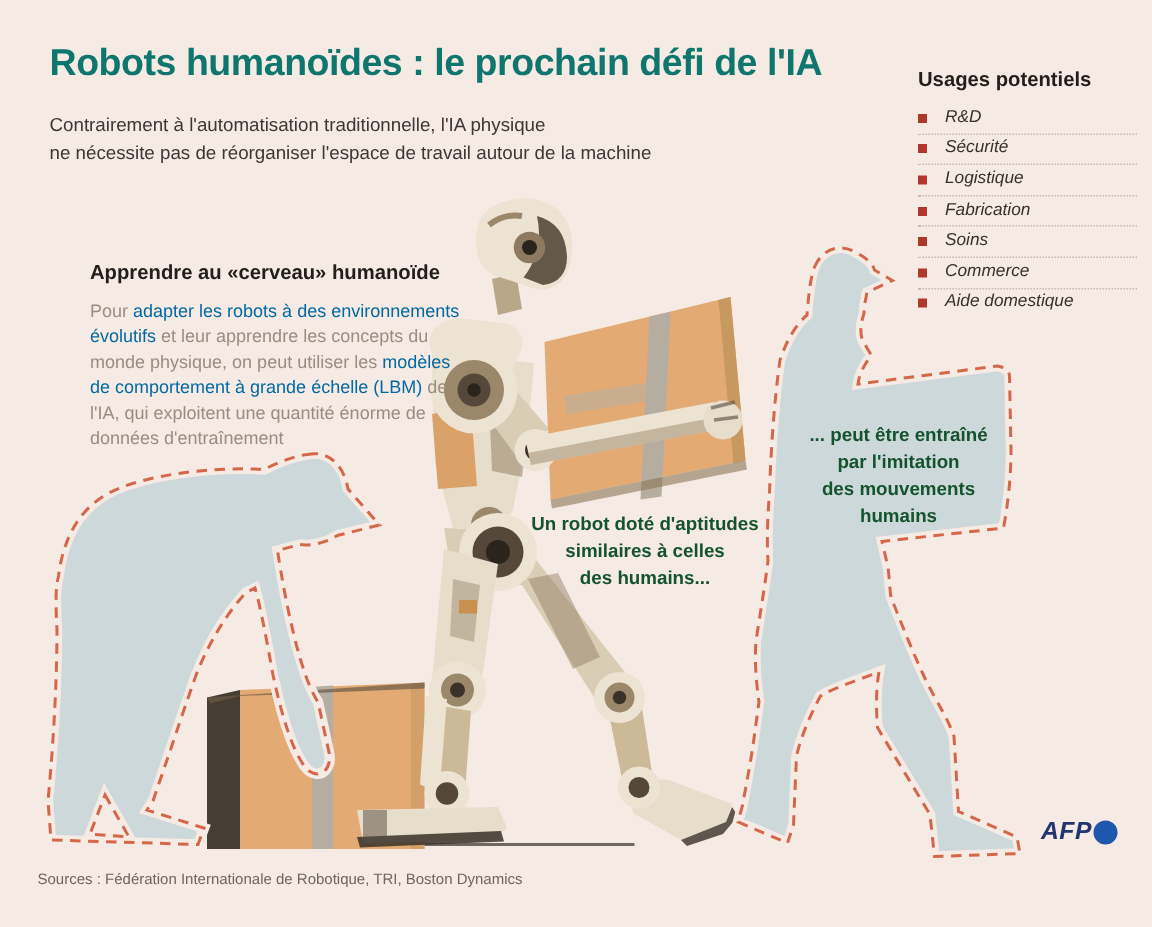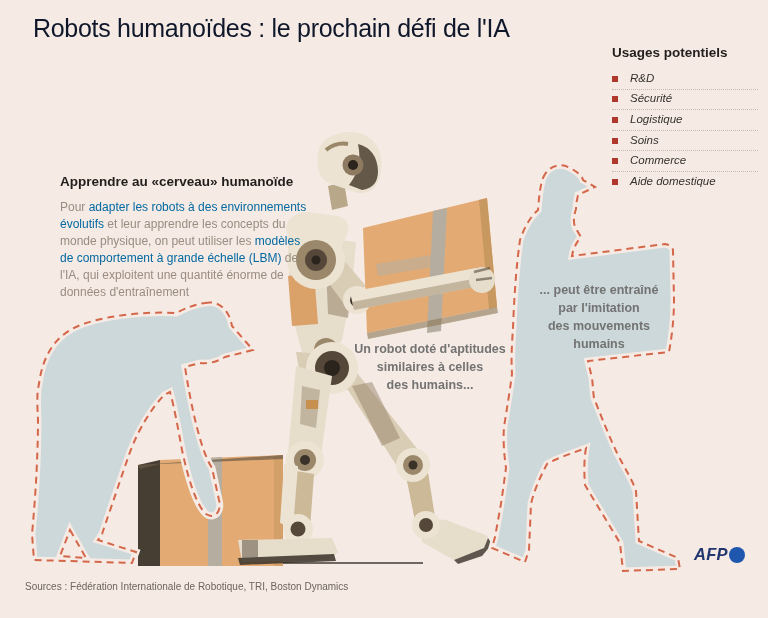--- a/index.html
+++ b/index.html
@@ -2,37 +2,37 @@
 <html><head>
 <meta charset="utf-8">
 <style>
   html,body{margin:0;padding:0;}
   #canvas{
     position:relative;width:768px;height:618px;overflow:hidden;
     background:#f5eae4;font-family:"Liberation Sans",sans-serif;
   }
   .abs{position:absolute;}
   
-  #title{left:33px;top:14px;font-size:25px;font-weight:400;color:#0f172a;letter-spacing:-0.3px;}
+  #title{left:33px;top:28px;font-size:25px;font-weight:700;color:#0f766e;letter-spacing:-0.3px;}
   #subtitle{left:33px;top:74px;font-size:12.5px;line-height:19px;color:#3c3734;white-space:pre-line;}
   
   #usages{left:612px;top:45px;width:146px;}
   #usages h2{margin:0 0 9px 0;font-size:13.5px;font-weight:700;color:#221e1b;}
   #usages ul{margin:0;padding:0;list-style:none;}
   #usages li{display:flex;align-items:center;height:19.6px;border-bottom:1px dotted #c6b9ae;}
   #usages li:last-child{border-bottom:none;}
   #usages .bullet{width:6px;height:6px;background:#b0372b;margin-right:12px;flex:0 0 auto;}
   #usages .ulabel{font-size:11.5px;color:#35312d;position:relative;top:-1px;font-style:italic;}
   
   #learning{left:60px;top:158px;width:248px;}
   #learning h2{margin:16px 0 10px 0;font-size:13.5px;font-weight:700;color:#221e1b;}
   #learning p{margin:0;font-size:12px;line-height:17px;color:#9a8c81;}
   #learning b{color:#0369a1;font-weight:400;}
   
-  .caption{font-size:12.5px;font-weight:700;color:#737373;line-height:18px;
+  .caption{font-size:12.5px;font-weight:700;color:#14532d;line-height:18px;
            text-align:center;white-space:pre-line;z-index:6;}
   #robot-caption{left:350px;top:340px;width:160px;}
   #human-caption{left:520px;top:281px;width:158px;z-index:7;}
   
   #sources{left:25px;top:581px;font-size:10px;color:#6e655e;}
   #afp{left:694px;top:545px;display:flex;align-items:center;z-index:8;}
   #afp .afp-text{font-size:16.5px;font-weight:800;font-style:italic;color:#21356e;letter-spacing:.3px;}
   #afp .afp-globe{width:16px;height:16px;border-radius:50%;background:#1e57ad;margin-left:1px;}
   #ground-line{left:197px;top:562px;width:226px;height:2px;background:#57504a;opacity:.85;}
   svg{display:block;}
@@ -131,35 +131,41 @@
     </g>
   </svg>
 
   <svg class="abs" style="left:488px;top:160px;" width="222" height="445" viewBox="0 0 222 445">
     <path fill="#cdd8da" d="M55,18 C60,6 72,2 82,8 C90,12 94,16 95,20 L107,27 L90,35 C89,40 88,44 88,49 C86,55 85,61 87,67 L93,77 C88,83 85,89 84,96 L177,84 C182,85 185,87 185,91 L186,140 C186,158 184,176 181,192 L100,201 L104,218 C105,226 105,232 106,238 C113,256 121,276 129,293 C137,309 144,319 148,331 L151,381 L190,398 L192,409 L135,411 L132,383 C120,363 107,342 97,325 C96,312 96,299 98,288 C85,293 69,298 59,304 C52,317 46,331 43,344 L41,390 L37,402 L4,388 L7,377 L11,355 C14,339 16,322 18,308 C16,294 15,280 16,267 C19,248 22,230 24,214 C23,198 24,182 25,168 C26,140 28,108 32,80 C36,68 42,57 50,50 C51,38 52,26 55,18 Z"></path>
     <path fill="none" stroke="#f5eae4" stroke-width="7" d="M55,18 C60,6 72,2 82,8 C90,12 94,16 95,20 L107,27 L90,35 C89,40 88,44 88,49 C86,55 85,61 87,67 L93,77 C88,83 85,89 84,96 L177,84 C182,85 185,87 185,91 L186,140 C186,158 184,176 181,192 L100,201 L104,218 C105,226 105,232 106,238 C113,256 121,276 129,293 C137,309 144,319 148,331 L151,381 L190,398 L192,409 L135,411 L132,383 C120,363 107,342 97,325 C96,312 96,299 98,288 C85,293 69,298 59,304 C52,317 46,331 43,344 L41,390 L37,402 L4,388 L7,377 L11,355 C14,339 16,322 18,308 C16,294 15,280 16,267 C19,248 22,230 24,214 C23,198 24,182 25,168 C26,140 28,108 32,80 C36,68 42,57 50,50 C51,38 52,26 55,18 Z"></path>
     <path fill="none" stroke="#d4674a" stroke-width="2" stroke-dasharray="7 5" d="M55,18 C60,6 72,2 82,8 C90,12 94,16 95,20 L107,27 L90,35 C89,40 88,44 88,49 C86,55 85,61 87,67 L93,77 C88,83 85,89 84,96 L177,84 C182,85 185,87 185,91 L186,140 C186,158 184,176 181,192 L100,201 L104,218 C105,226 105,232 106,238 C113,256 121,276 129,293 C137,309 144,319 148,331 L151,381 L190,398 L192,409 L135,411 L132,383 C120,363 107,342 97,325 C96,312 96,299 98,288 C85,293 69,298 59,304 C52,317 46,331 43,344 L41,390 L37,402 L4,388 L7,377 L11,355 C14,339 16,322 18,308 C16,294 15,280 16,267 C19,248 22,230 24,214 C23,198 24,182 25,168 C26,140 28,108 32,80 C36,68 42,57 50,50 C51,38 52,26 55,18 Z"></path>
   </svg>
 
   <div class="abs" id="title">Robots humanoïdes : le prochain défi de l'IA</div>
+  <div class="abs" id="subtitle">Contrairement à l'automatisation traditionnelle, l'IA physique
+ne nécessite pas de réorganiser l'espace de travail autour de la machine</div>
 
   <div class="abs" id="usages">
     <h2>Usages potentiels</h2>
     <ul>
       <li>
           <span class="bullet"></span>
           <span class="ulabel">R&amp;D</span>
         </li>
       <li>
           <span class="bullet"></span>
           <span class="ulabel">Sécurité</span>
         </li>
       <li>
           <span class="bullet"></span>
           <span class="ulabel">Logistique</span>
+        </li>
+      <li>
+          <span class="bullet"></span>
+          <span class="ulabel">Fabrication</span>
         </li>
       <li>
           <span class="bullet"></span>
           <span class="ulabel">Soins</span>
         </li>
       <li>
           <span class="bullet"></span>
           <span class="ulabel">Commerce</span>
         </li>
       <li>

